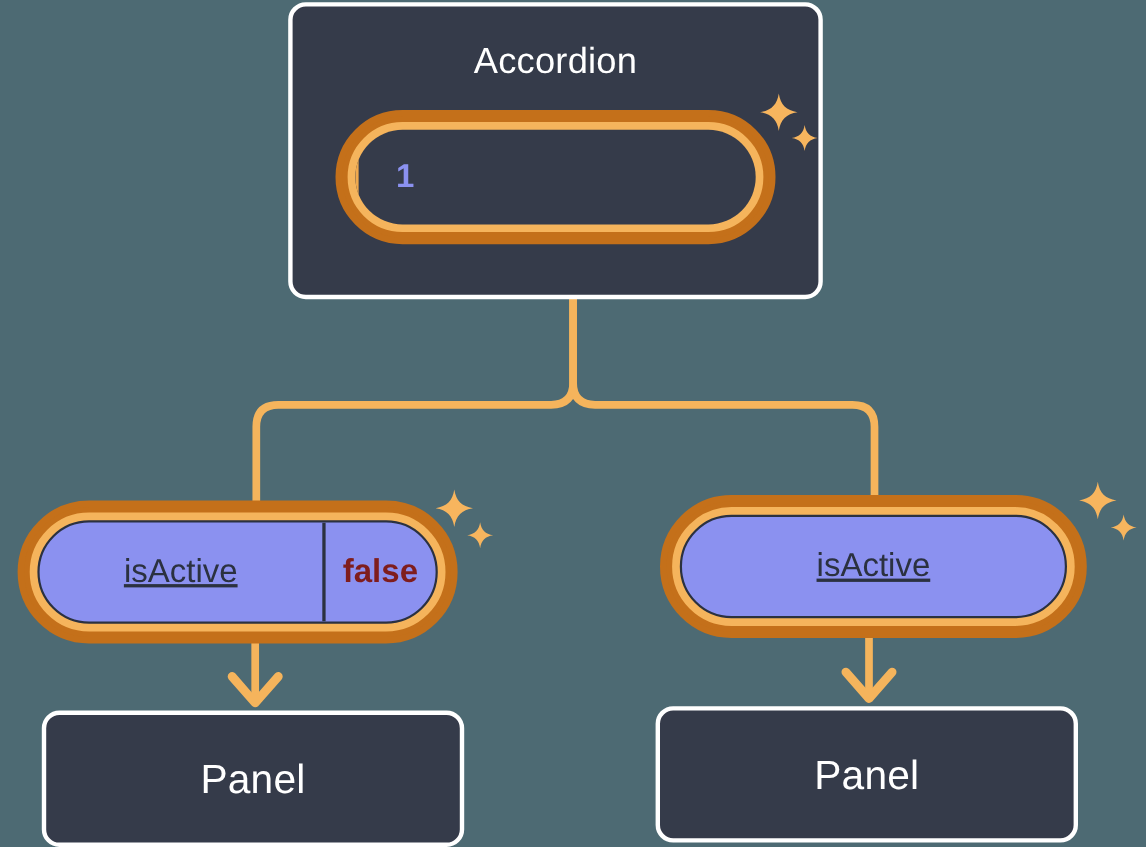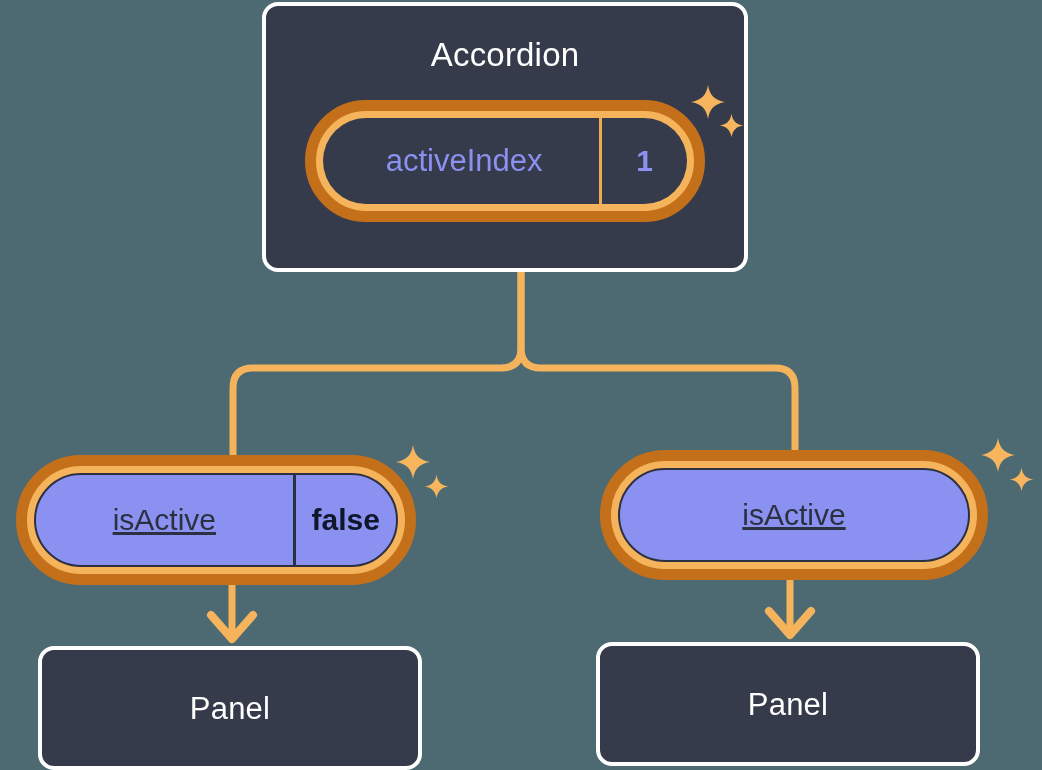--- a/index.html
+++ b/index.html
@@ -44,21 +44,21 @@
     color: #ffffff;
     font-size: 33px;
     letter-spacing: 0.2px;
     line-height: 1;
     white-space: nowrap;
   }
   .panel-box {
     align-items: center;
   }
   .panel-box .comp-title {
-    font-size: 31px;
+    font-size: 37px;
   }
 
   
   .pill-outer {
     position: absolute;
     box-sizing: border-box;
     border: 6px solid #c4701a;
     border-radius: 999px;
     padding: 5px;
     background: #c4701a;
@@ -109,21 +109,21 @@
     flex: 0 0 auto;
   }
   .pill-inner.purple .pill-key {
     color: #2b3140;
     font-size: 30px;
     padding: 0 14px;
     flex: 1 1 auto;
     text-decoration: underline;
   }
   .pill-inner.purple .pill-val {
-    color: #0f172a;
+    color: #7f1d1d;
     font-size: 30px;
     font-weight: bold;
     border-left: 3px solid #2b3140;
     padding: 0 16px;
     flex: 0 0 auto;
   }
 
   
   .sparkle-group {
     position: absolute;
@@ -151,21 +151,20 @@
     <path d="M769,611 L790,635 L811,611" fill="none" stroke="#f5b45c" stroke-width="8" stroke-linecap="round" stroke-linejoin="round"></path>
   </svg>
 
   <div class="comp-box" style="left:262px; top:2px; width:486px; height:270px; padding-top:32px;">
     <div class="comp-title">Accordion</div>
   </div>
 
   <div class="pill-outer" style="left:305px; top:100px; width:400px; height:122px;">
     <div class="pill-mid">
       <div class="pill-inner dark">
-        <span class="pill-key">activeIndex</span>
         <span class="pill-val">1</span>
       </div>
     </div>
   </div>
 
   <div class="sparkle-group" style="left:690px; top:84px; width:60px; height:70px;">
     <svg class="sparkle" style="left:0px; top:0px;" width="36" height="36" viewBox="0 0 36 36">
       <path d="M18,1 C19.6,11.2 24.8,16.4 35,18 C24.8,19.6 19.6,24.8 18,35 C16.4,24.8 11.2,19.6 1,18 C11.2,16.4 16.4,11.2 18,1 Z" fill="#f7b55e"></path>
     </svg>
     <svg class="sparkle" style="left:29px; top:29px;" width="25" height="25" viewBox="0 0 36 36">

